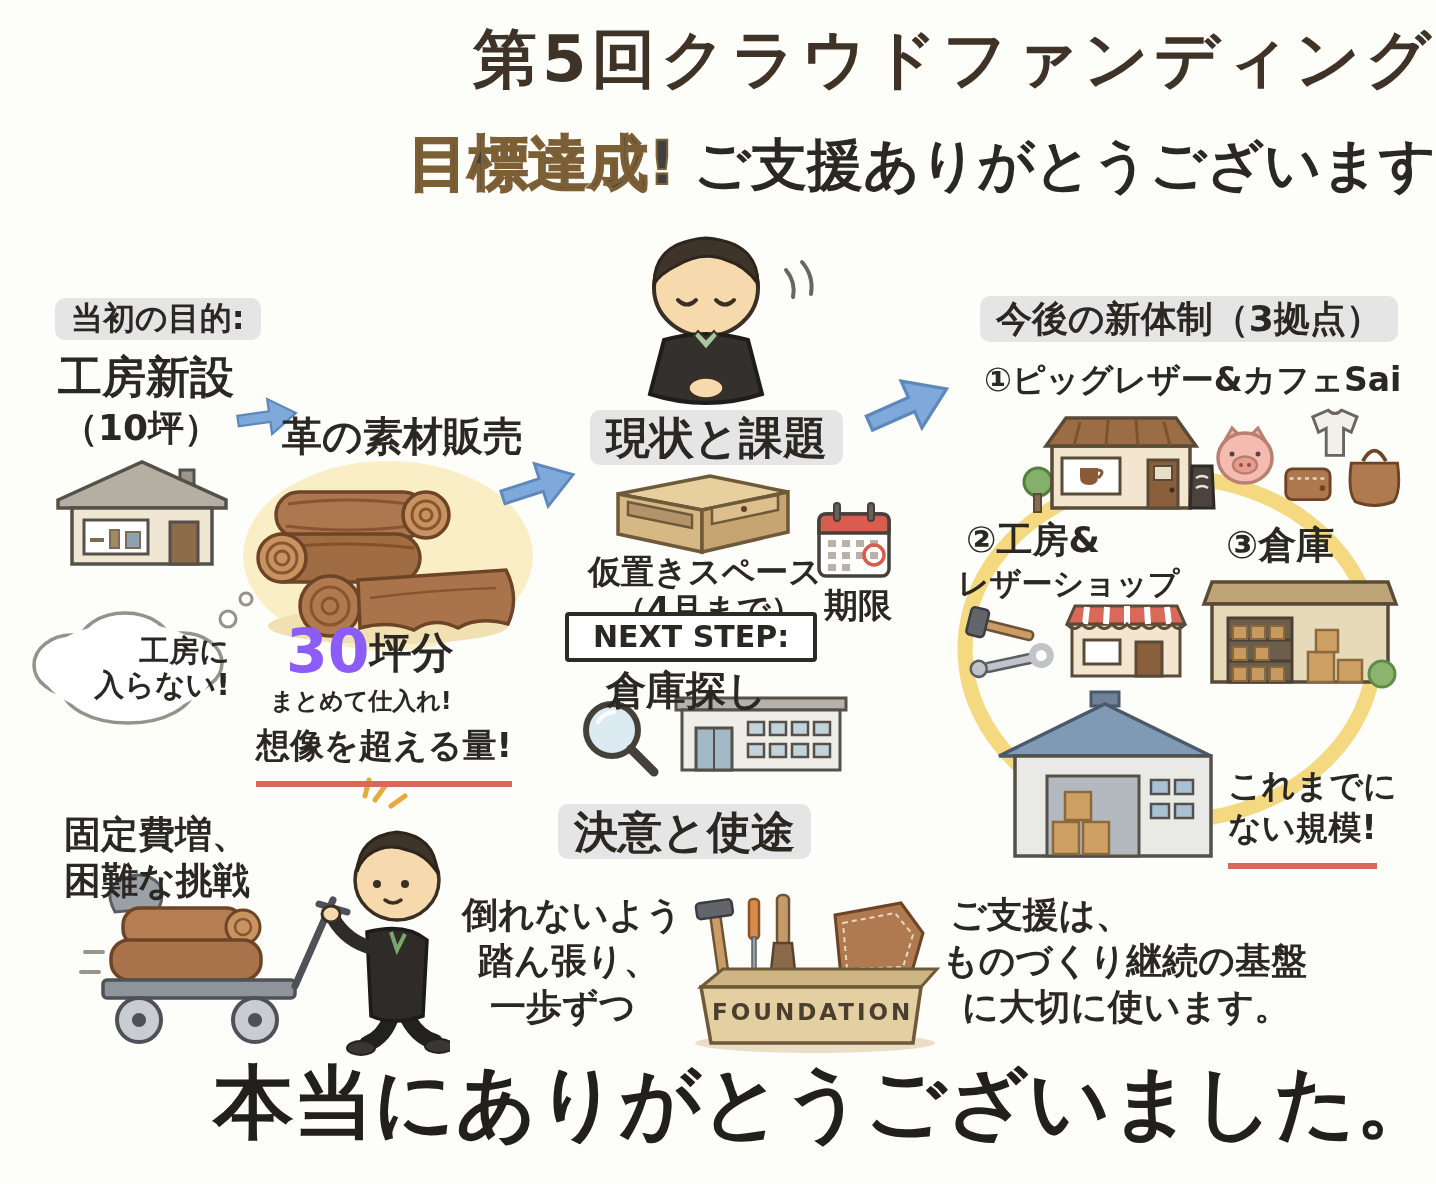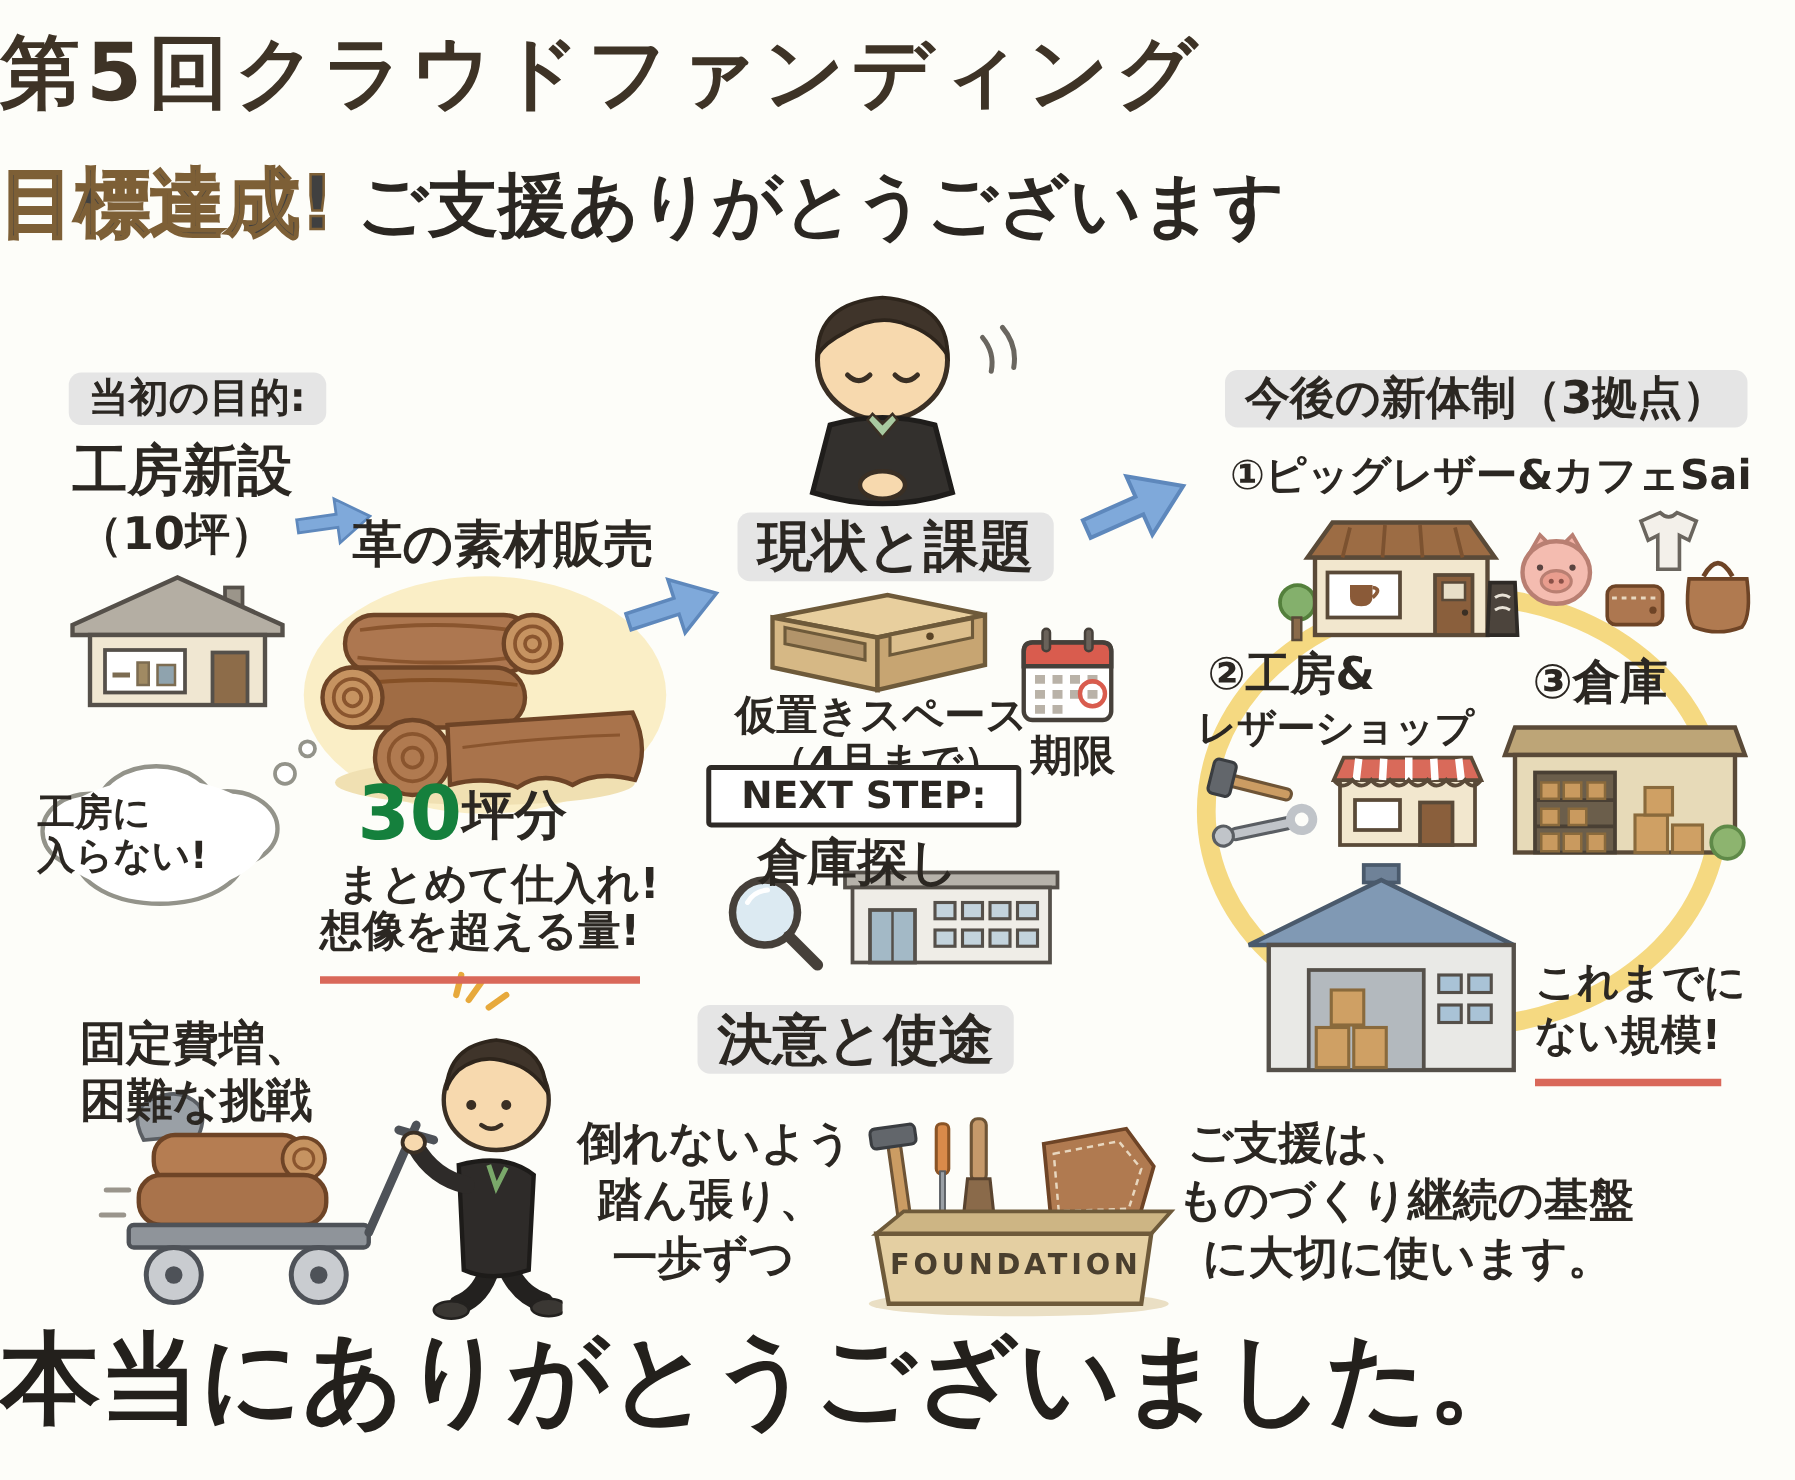--- a/index.html
+++ b/index.html
@@ -1,21 +1,21 @@
 <!DOCTYPE html>
 <html><head>
 <meta charset="utf-8">
 <style>
   *{margin:0;padding:0;box-sizing:border-box}
   body{font-family:"DejaVu Sans","Liberation Sans",sans-serif;background:#ffffff}
   #canvas{position:relative;width:1436px;height:1184px;background:#fdfdf9;overflow:hidden}
   .abs{position:absolute;z-index:1}
   .ring{z-index:0}
   .t{position:absolute;z-index:2;font-weight:bold;color:#2b2722;white-space:nowrap;line-height:1.12}
-  .ctr{text-align:left}
+  .ctr{text-align:right}
   .hl{background:#e5e5e5;padding:3px 16px;border-radius:10px;display:inline-block}
   .gold{color:#404040;-webkit-text-stroke:2px #7d5f36;margin-right:18px}
   .redline{border-bottom:6px solid #d9685a;padding-bottom:16px}
   .nextbox{border:4px solid #2e2a26;background:#fff;padding:4px 24px;border-radius:4px;display:inline-block}
 </style>
 </head>
 <body>
 
 <div id="canvas">
 
@@ -89,23 +89,23 @@
     <ellipse cx="108" cy="84" rx="86" ry="46" fill="#ffffff"></ellipse>
     <circle cx="208" cy="34" r="8" fill="#fff" stroke="#93938a" stroke-width="3"></circle>
     <circle cx="226" cy="14" r="6" fill="#fff" stroke="#93938a" stroke-width="3"></circle>
   </svg>
   <div class="t ctr" style="left:30px;top:634px;width:200px;font-size:30px">
     <div>工房に</div>
     <div>入らない!</div>
   </div>
 
   <div class="t" style="left:286px;top:618px;font-size:42px">
-    <span style="font-size:60px;color:#15803d;vertical-align:-5px">30</span><span>坪分</span>
-  </div>
-  <div class="t" style="left:270px;top:688px;font-size:34px">まとめて仕入れ!</div>
+    <span style="font-size:60px;color:#8b5cf6;vertical-align:-5px">30</span><span>坪分</span>
+  </div>
+  <div class="t" style="left:270px;top:688px;font-size:24px">まとめて仕入れ!</div>
   <div class="t" style="left:256px;top:726px;font-size:34px">
     <span class="redline">想像を超える量!</span>
   </div>
 
   <svg class="abs" style="left:498px;top:458px;width:80px;height:56px;transform:rotate(-18deg)" viewBox="0 0 70 50">
     <path d="M2 19 L38 19 L38 5 L68 25 L38 45 L38 31 L2 31 Z" fill="#7fa9da" stroke="#5e88bc" stroke-width="2.5"></path>
   </svg>
 
   <div class="t" style="left:590px;top:410px;font-size:44px">
     <span class="hl">現状と課題</span>

